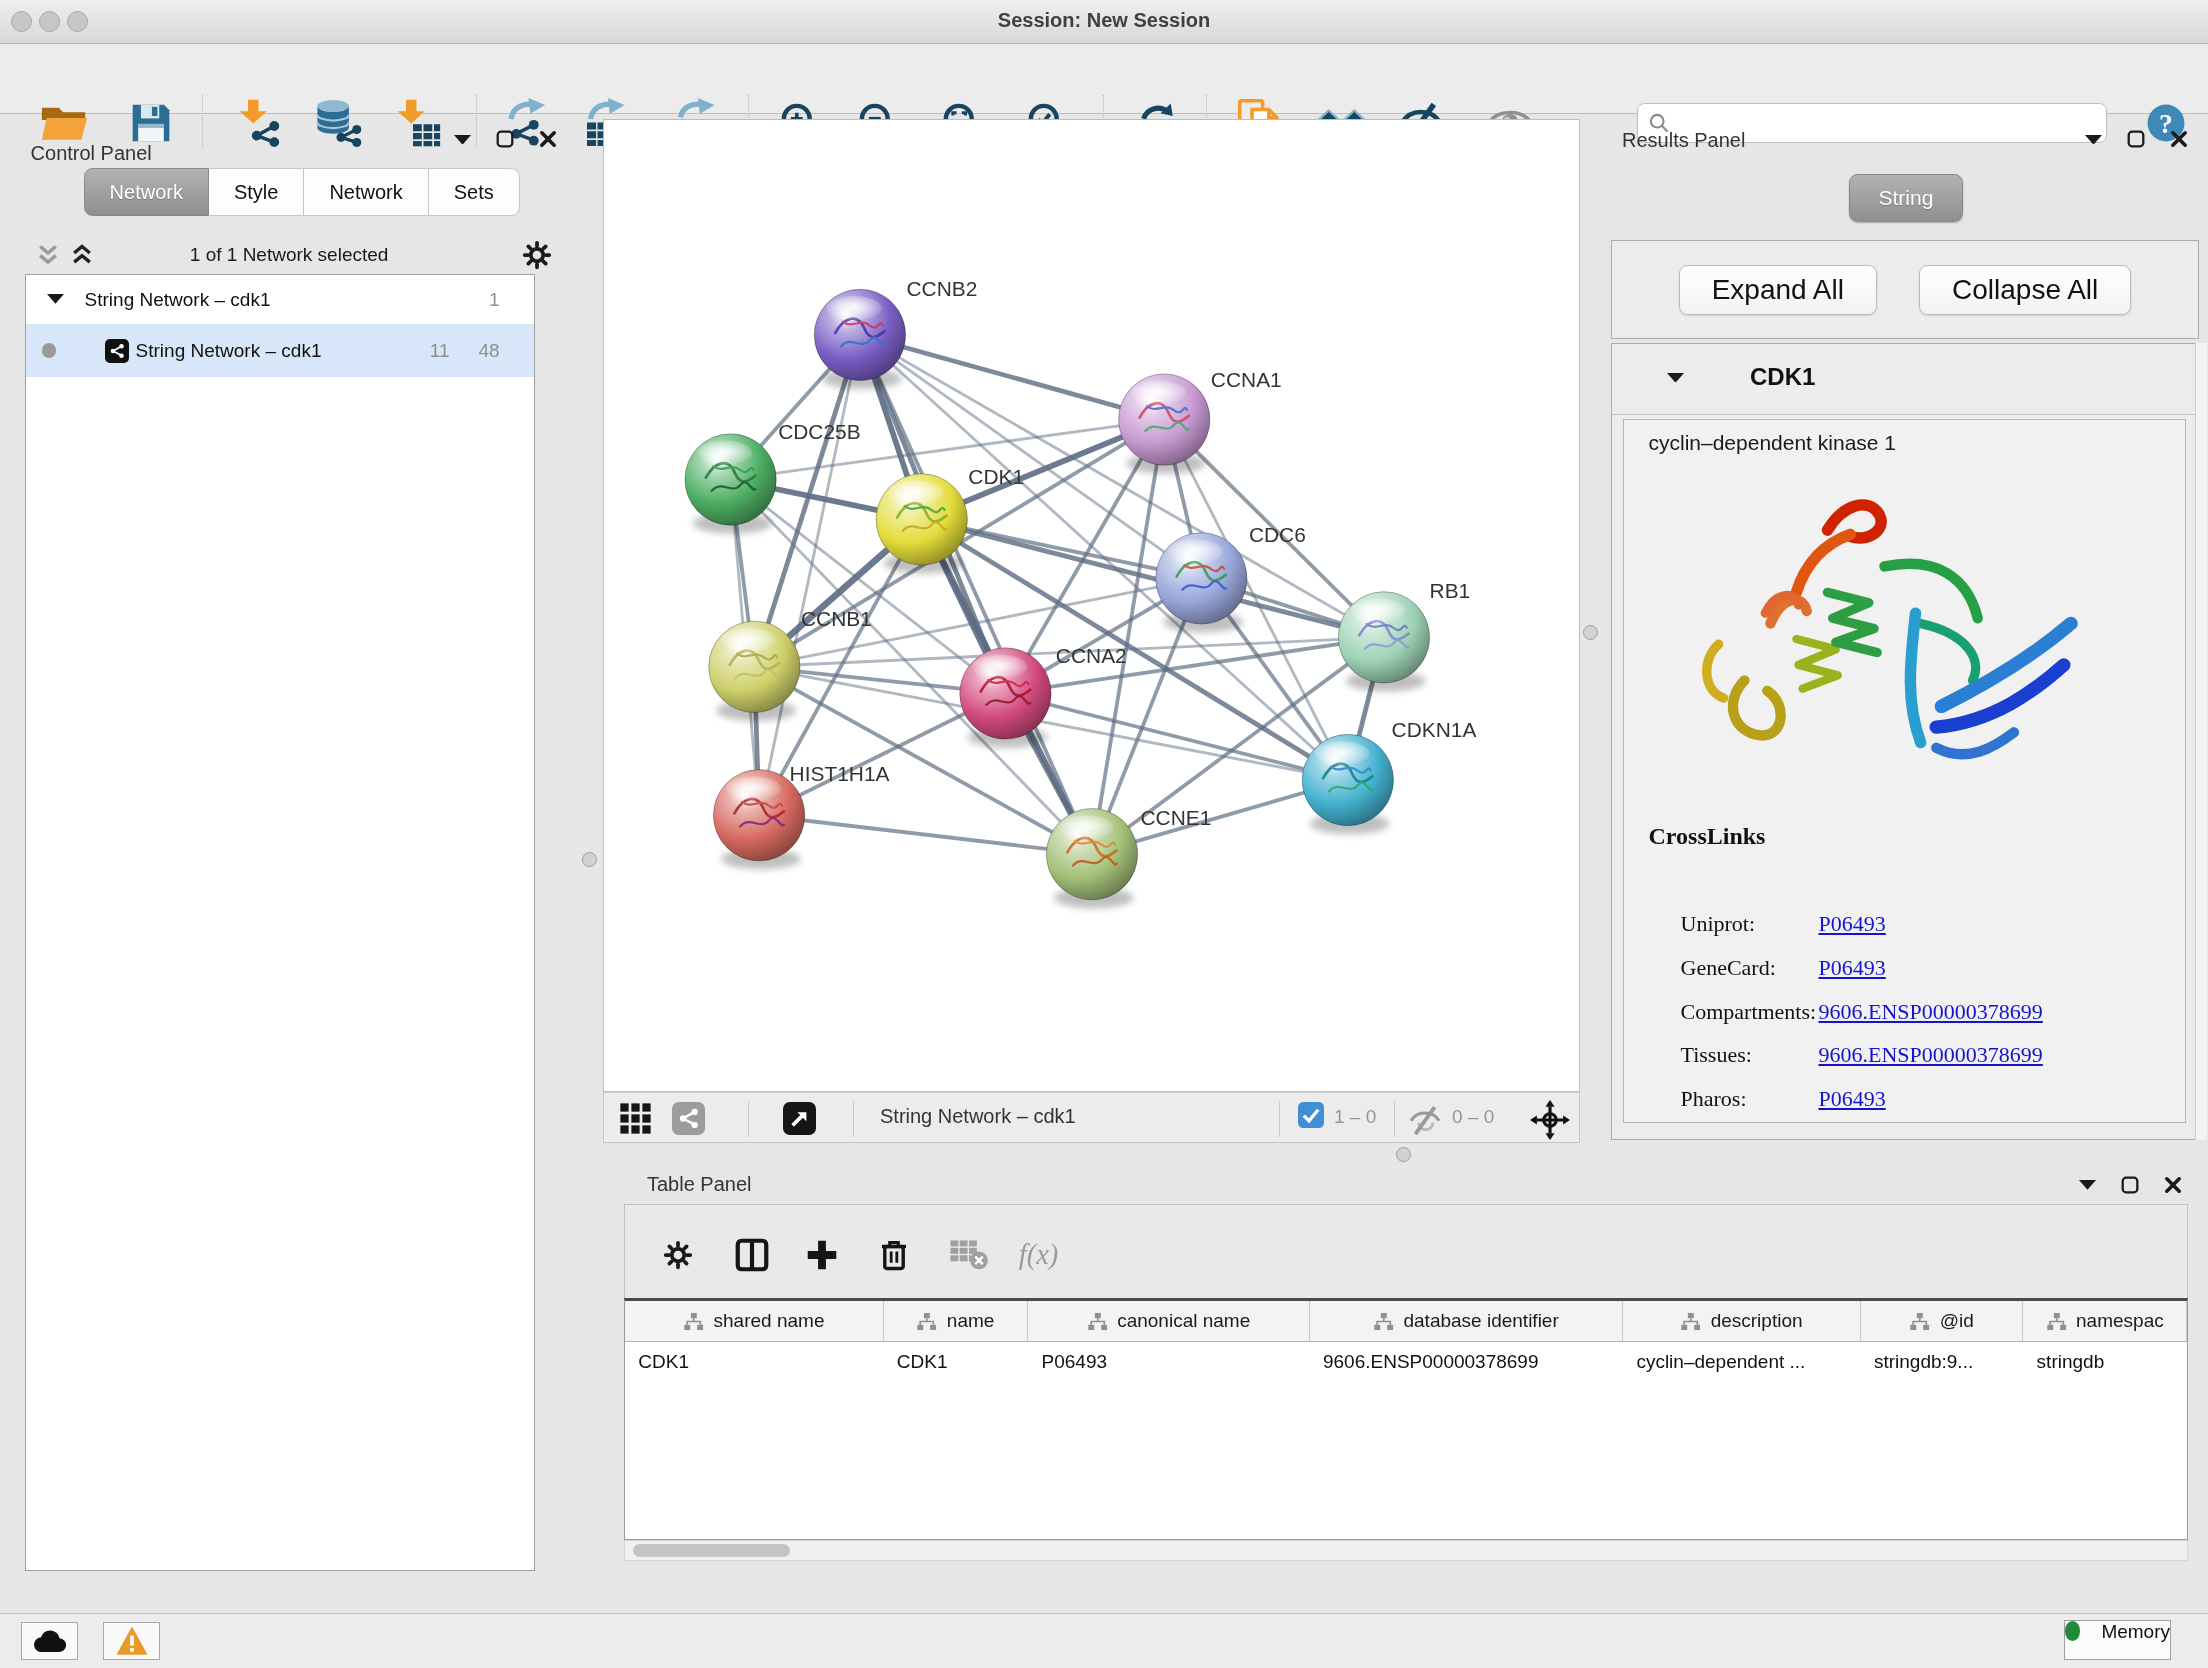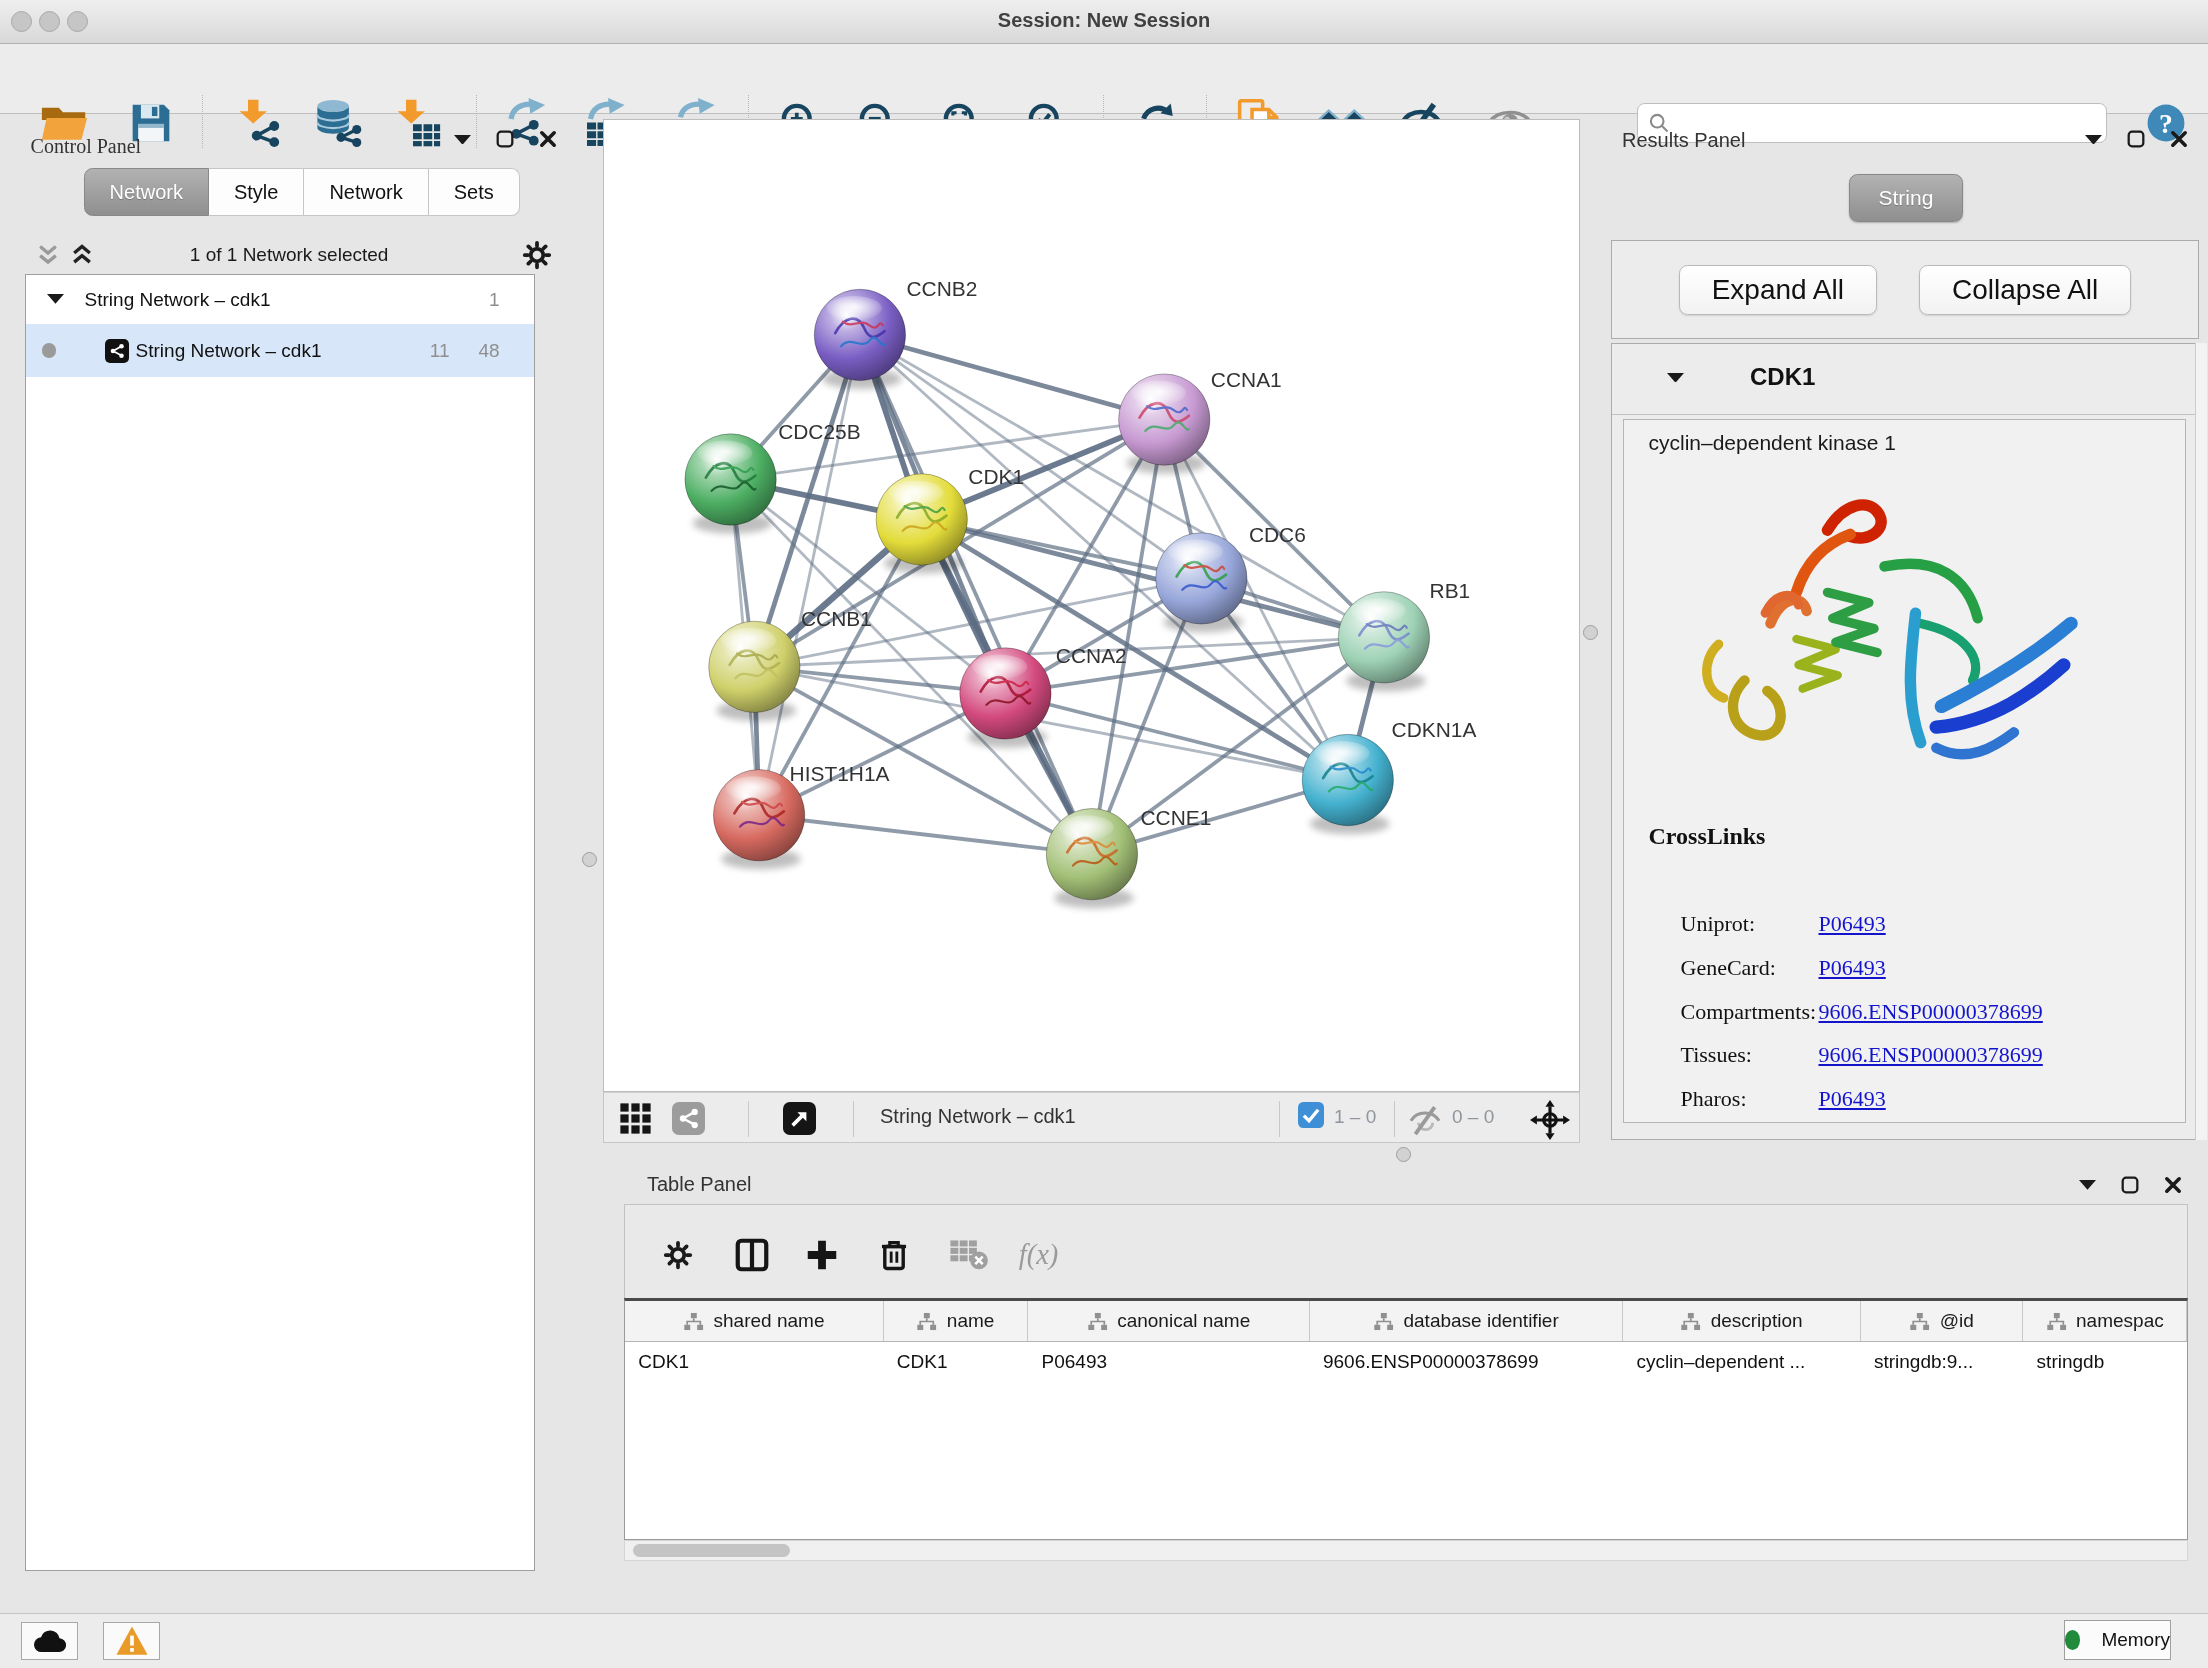--- a/index.html
+++ b/index.html
@@ -22,21 +22,21 @@
     border:1px solid #bdbdbd;border-radius:7.6px;display:flex;align-items:center;padding-left:9.5px;box-sizing:border-box;}
   #searchbox input{border:none;outline:none;flex:1;font-size:18px;background:transparent;margin-left:5.7px;}
   #helpbtn{position:absolute;left:2146px;top:59px;width:40px;height:40px;}
 
   .panel-title{font-size:20px;color:#333;}
   .win-ctl{display:flex;align-items:center;gap:25px;position:absolute;}
   .win-ctl span{display:flex;}
 
   
   #control-panel{position:absolute;left:7.6px;top:119px;width:563px;height:1488px;}
-  #cp-title{position:absolute;left:23px;top:16px;font-family:Liberation Serif, serif;}
+  #cp-title{position:absolute;left:23px;top:23px;}
   #cp-ctl{right:13.3px;top:11.4px;}
   .seg{position:absolute;display:flex;padding-left:16px;}
   .seg .tab{height:46px;padding:0 25px;display:flex;align-items:center;background:#fdfdfd;
     border:1px solid #c6c6c6;border-left:none;font-size:20px;color:#111;}
   .seg .tab:first-child{border-left:1px solid #c6c6c6;border-radius:8.6px 0 0 8.6px;}
   .seg .tab:last-child{border-radius:0 8.6px 8.6px 0;}
   .seg .tab.sel{background:linear-gradient(#b2b2b2,#8f8f8f);color:#fff;border-color:#888;text-shadow:0 1px 1px rgba(0,0,0,.25);}
   #cp-tabs{left:60px;top:49px;}
   #cp-status{position:absolute;left:0;top:120px;width:563px;height:34px;}
   #cp-status .chev1{position:absolute;left:27px;top:2.9px;}
@@ -98,21 +98,21 @@
   .td{display:flex;align-items:center;padding-left:13.3px;font-size:19px;color:#111;box-sizing:border-box;overflow:hidden;white-space:nowrap;}
   #tp-scroll{position:absolute;left:21px;top:370px;width:1564px;height:21px;background:#f0f0f0;border:1px solid #d5d5d5;box-sizing:border-box;}
   #tp-thumb{position:absolute;left:7.6px;top:2.9px;width:157px;height:13.3px;background:#c4c4c4;border-radius:7.6px;}
   #tp-tabs{left:524px;top:385px;}
 
   
   #statusbar{position:absolute;left:0;top:1613px;width:2208px;height:55px;background:#ececec;border-top:1px solid #c4c4c4;}
   .sb-btn{position:absolute;top:7.6px;height:38px;display:flex;align-items:center;justify-content:center;
     background:#fafafa;border:1.9px solid #a8a8a8;box-sizing:border-box;}
   #memory-btn{position:absolute;left:2064px;top:5.7px;width:107px;height:40px;background:#fbfbfb;border:1.9px solid #9f9f9f;
-    display:flex;align-items:center;justify-content:center;gap:21px;font-size:19px;color:#111;box-sizing:border-box;}
+    display:flex;justify-content:center;gap:21px;font-size:19px;color:#111;box-sizing:border-box;}
   #memdot{width:20px;height:20px;border-radius:50%;}
 
   .knob{position:absolute;width:13.3px;height:13.3px;border-radius:50%;background:#d2d2d2;border:1px solid #9e9e9e;}
   svg{display:block;}
 </style>
 </head>
 <body>
 
 <div id="titlebar">
   <span class="tlight" style="left:11.4px"></span>

